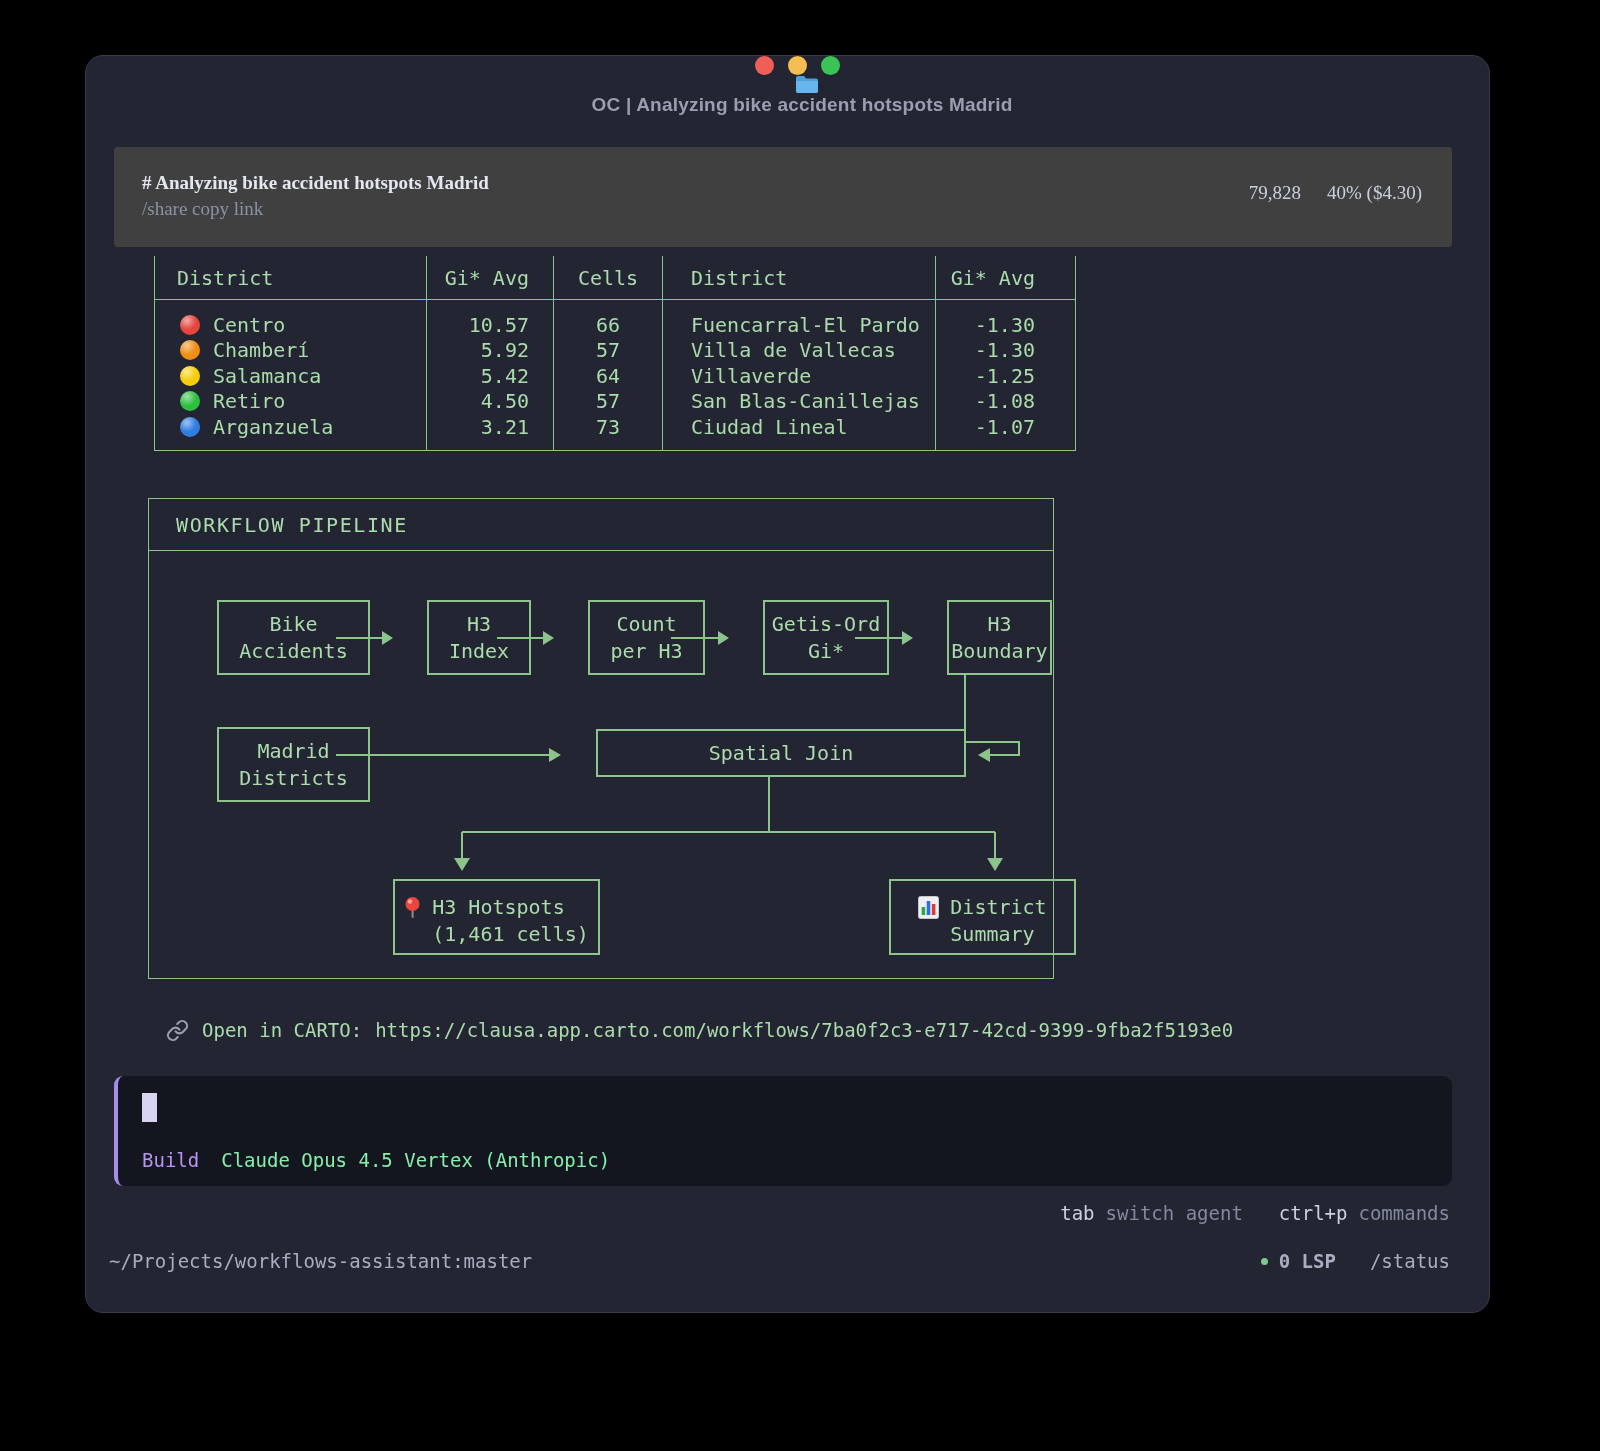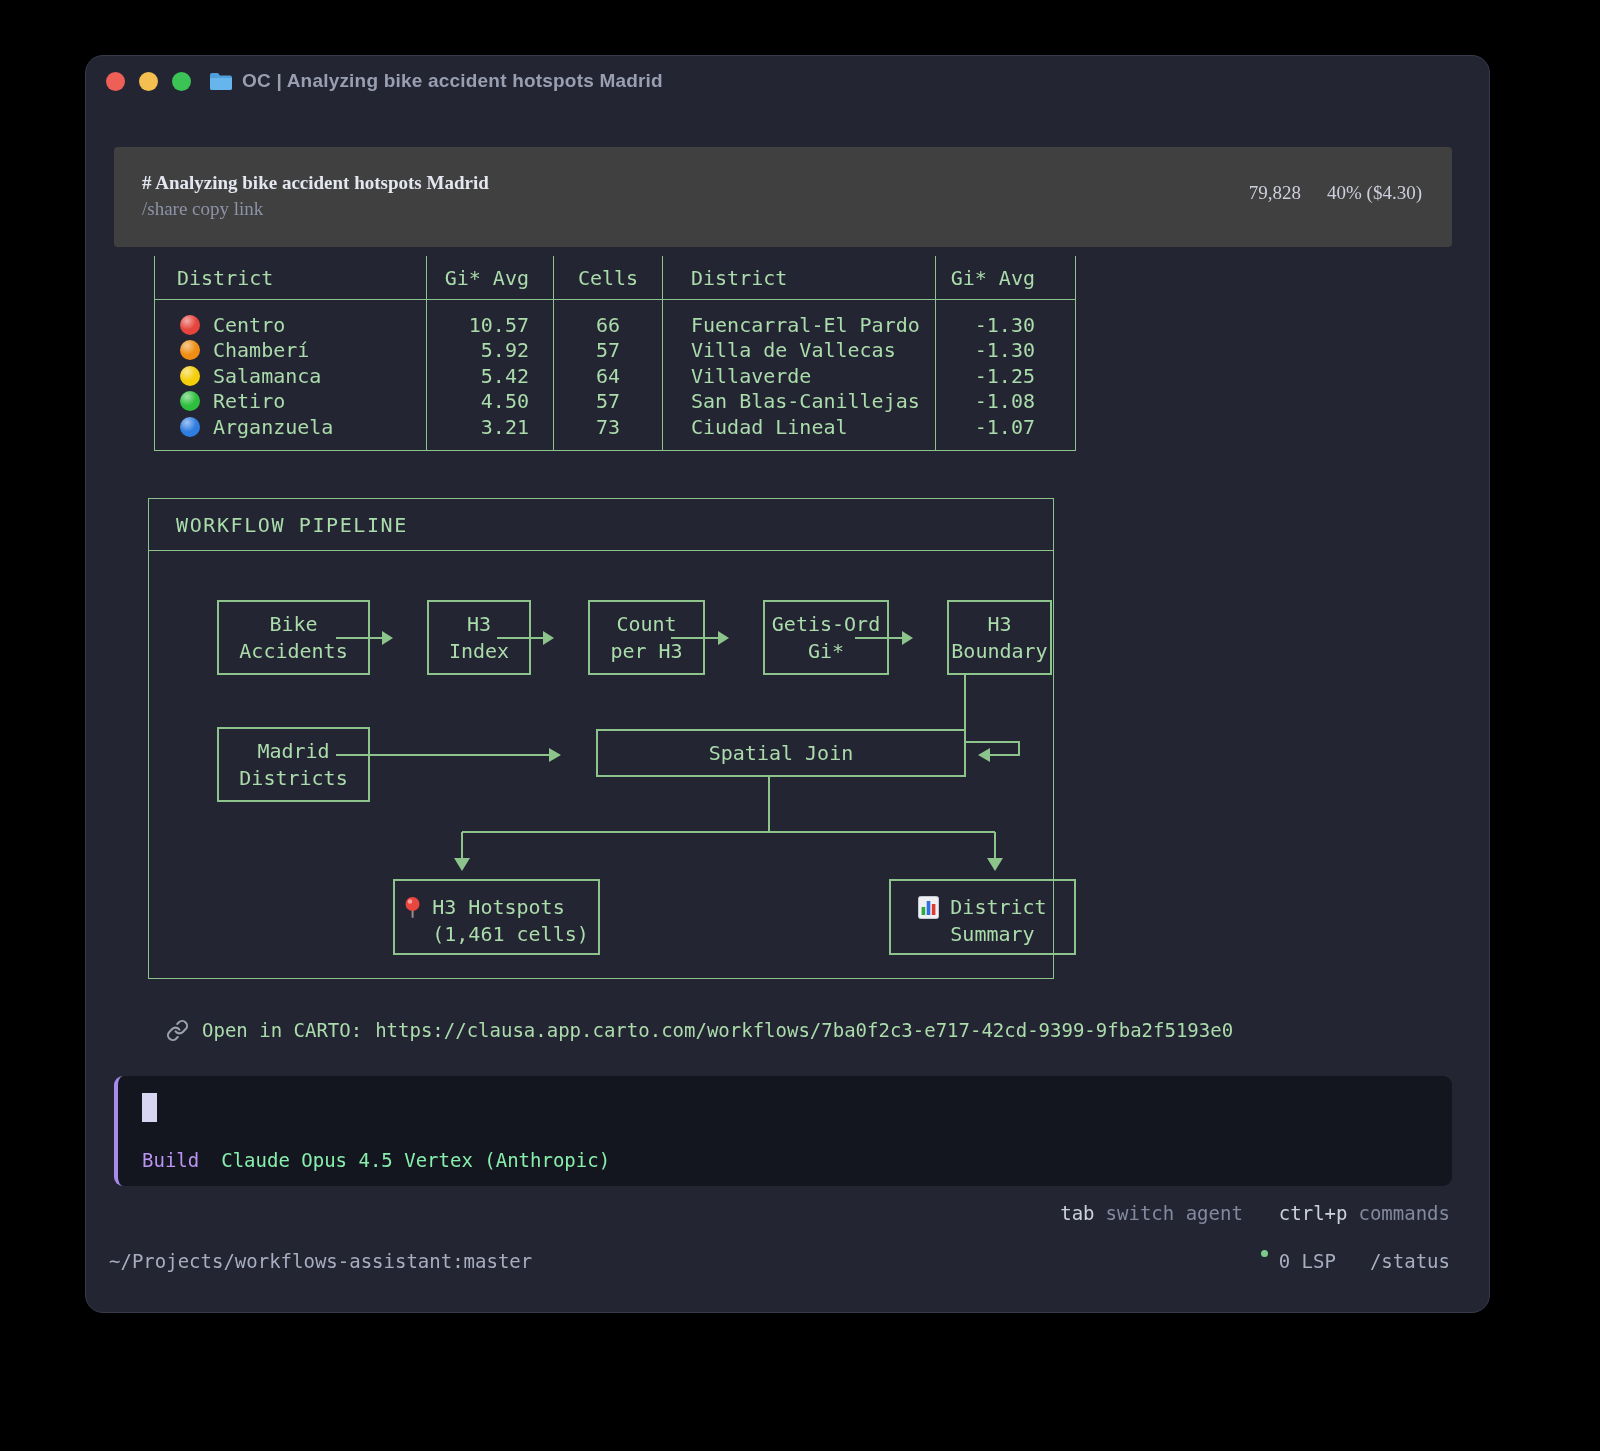--- a/index.html
+++ b/index.html
@@ -9,21 +9,21 @@
     background:#000;
     font-family:"DejaVu Sans Mono", monospace;
     overflow:hidden;
   }
 
   
   .window {
     position:absolute; left:85px; top:55px; width:1405px; height:1258px;
     background:#232532; border:1px solid #363a4a; border-radius:18px;
   }
-  .titlebar { height:50px; display:flex; align-items:center; padding-left:20px; }
+  .titlebar { height:50px; display:flex; align-items:center; padding-left:20px;flex-direction:column; }
   .traffic { display:flex; gap:14px; align-items:center; }
   .tl { width:19px; height:19px; border-radius:50%; display:inline-block; }
   .tl.red    { background:#ee5f58; }
   .tl.yellow { background:#f4bf50; }
   .tl.green  { background:#3bc455; }
   .title-folder { margin-left:18px; display:flex; align-items:center; }
   .titlebar-text {
     margin-left:9px;
     font-family:"Liberation Sans", sans-serif; font-weight:bold;
     font-size:19px; color:#999fb1; letter-spacing:.2px;
@@ -122,21 +122,21 @@
   }
   .hint { display:flex; gap:11px; }
   .hint-key    { color:#cdd1de; }
   .hint-action { color:#83899e; }
 
   .status-row {
     position:absolute; left:23px; right:39px; top:1194px;
     display:flex; justify-content:space-between; font-size:19px; color:#a8aec0;
   }
   .status-right { display:flex; align-items:center; gap:34px; }
-  .lsp-group { display:flex; align-items:flex-start; gap:11px; }
+  .lsp-group { display:flex; align-items:center; gap:11px;font-weight:bold; }
   .lsp-dot { width:7px; height:7px; border-radius:50%; background:#7dcb8a; display:inline-block; }
 </style>
 </head>
 <body>
 
 <div class="window">
 
   <div class="titlebar">
     <div class="traffic">
       <span class="tl red"></span>

